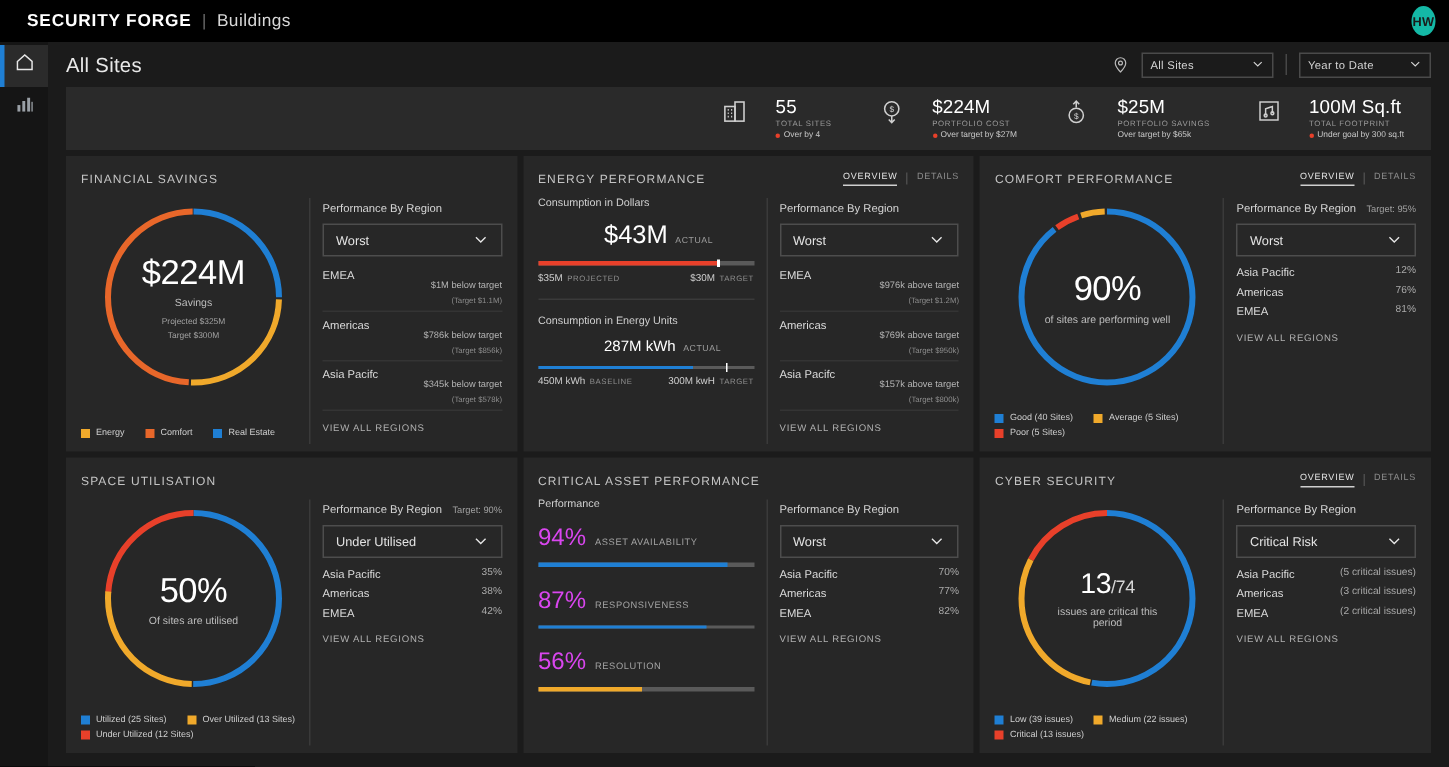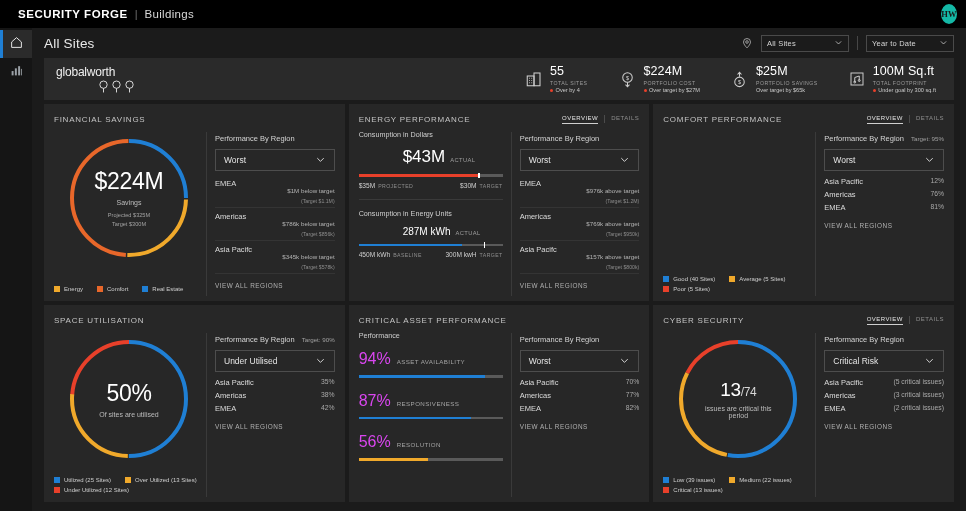--- a/index.html
+++ b/index.html
@@ -18,21 +18,21 @@
     padding: 0 10px 0 18px; position: relative;
   }
   .brand { font-size: 11.5px; font-weight: bold; letter-spacing: .55px; color: #fff; }
   .brand-divider { color: #6d6d6d; margin: 0 7px; font-size: 11px; }
   .brand-sub { font-size: 11.5px; color: #d8d8d8; letter-spacing: .3px; }
   .avatar {
     position: absolute; right: 9px; top: 4px;
     width: 16px; height: 20px; border-radius: 50%;
     background: #14b8a6; color: #1a1a1a;
     font-size: 8.5px; font-weight: bold; letter-spacing: .2px;
-    display: flex; align-items: center; justify-content: center; font-family: Liberation Serif, serif;
+    display: flex; align-items: center; justify-content: center;
   }
 
   
   .sidebar {
     position: absolute; left: 0; top: 28px; width: 32px; bottom: 0;
     background: #151515; padding-top: 2px;
   }
   .side-item {
     height: 28px; display: flex; align-items: center; justify-content: center;
     position: relative; color: #9aa0a6;
@@ -65,21 +65,21 @@
 
   
   .strip {
     height: 42px; background: #2a2a2a; display: flex; align-items: center;
     padding: 0 12px; margin: 0 4px;
   }
   .logo-wrap { width: 120px; }
   .logo-text { font-size: 12px; color: #f0f0f0; letter-spacing: -.2px; }
   .logo-marks { display: flex; gap: 2px; justify-content: center; margin-top: 1px; }
   .kpis { margin-left: auto; display: flex; align-items: center; gap: 30px; padding-right: 6px; }
-  .kpi { display: flex; align-items: center; gap: 7px; }
+  .kpi { display: flex; align-items: flex-start; gap: 18px; }
   .kpi-icon { color: #cfcfcf; display: flex; align-items: center; }
   .kpi-val { font-size: 12.5px; color: #fff; line-height: 1.05; letter-spacing: .1px; }
   .kpi-label { font-size: 5.2px; color: #9b9b9b; letter-spacing: .45px; margin-top: 1.5px; }
   .kpi-note { font-size: 5.6px; color: #c9c9c9; margin-top: 1.5px; display: flex; align-items: center; gap: 2.5px; }
   .dot { width: 3px; height: 3px; border-radius: 50%; background: #e8402a; display: inline-block; }
 
   
   .grid {
     display: grid; grid-template-columns: repeat(3, 1fr);
     gap: 4px; padding: 4px 4px 0 4px;
@@ -216,37 +216,20 @@
           <span class="chev">
             <svg width="9" height="9" viewBox="0 0 24 24" fill="none" stroke="currentColor" stroke-width="2">
                 <path d="M5 9l7 7 7-7"></path>
               </svg>
           </span>
         </div>
       </div>
     </div>
 
     <div class="strip">
-      <div class="logo-wrap">
-        <div class="logo-text">globalworth</div>
-        <div class="logo-marks">
-          <svg width="11" height="13" viewBox="0 0 12 14" fill="none" stroke="#e6e6e6" stroke-width="1">
-              <circle cx="6" cy="5" r="4"></circle>
-              <path d="M6 9v4.5"></path>
-            </svg>
-          <svg width="11" height="13" viewBox="0 0 12 14" fill="none" stroke="#e6e6e6" stroke-width="1">
-              <circle cx="6" cy="5" r="4"></circle>
-              <path d="M6 9v4.5"></path>
-            </svg>
-          <svg width="11" height="13" viewBox="0 0 12 14" fill="none" stroke="#e6e6e6" stroke-width="1">
-              <circle cx="6" cy="5" r="4"></circle>
-              <path d="M6 9v4.5"></path>
-            </svg>
-        </div>
-      </div>
 
       <div class="kpis">
 
         <div class="kpi">
           <span class="kpi-icon">
             <svg width="18" height="18" viewBox="0 0 24 24" fill="none" stroke="currentColor" stroke-width="1.4">
               <rect x="3" y="8" width="9" height="13"></rect>
                 <rect x="12" y="4" width="8" height="17"></rect>
               <path d="M5.5 11h1M8.5 11h1M5.5 14h1M8.5 14h1M5.5 17h1M8.5 17h1"></path>
             </svg>
@@ -501,20 +484,33 @@
         <div class="card-head">
           <div class="card-title">COMFORT PERFORMANCE</div>
           <div class="card-tabs">
             <span class="tab active">OVERVIEW</span>
             <span class="tab-sep"></span>
             <span class="tab">DETAILS</span>
           </div>
         </div>
         <div class="card-body">
           <div class="col-left">
+            <div class="donut-wrap">
+              <svg width="128" height="128" viewBox="0 0 128 128">
+                <g transform="rotate(-90 64 64)">
+                  <circle cx="64" cy="64" r="57" fill="none" stroke="#1f7fd4" stroke-width="4" stroke-dasharray="320 38" stroke-dashoffset="0"></circle>
+                  <circle cx="64" cy="64" r="57" fill="none" stroke="#e8402a" stroke-width="4" stroke-dasharray="16 342" stroke-dashoffset="-322"></circle>
+                  <circle cx="64" cy="64" r="57" fill="none" stroke="#f0a92b" stroke-width="4" stroke-dasharray="16 342" stroke-dashoffset="-340"></circle>
+                </g>
+              </svg>
+              <div class="donut-center">
+                <div class="donut-big">90%</div>
+                <div class="donut-sub">of sites are performing well</div>
+              </div>
+            </div>
             <div class="legend">
               <div class="legend-row">
                 <span class="legend-item">
                   <i class="sw" style="background:#1f7fd4"></i>
                   <span>Good (40 Sites)</span>
                 </span>
                 <span class="legend-item">
                   <i class="sw" style="background:#f0a92b"></i>
                   <span>Average (5 Sites)</span>
                 </span>

